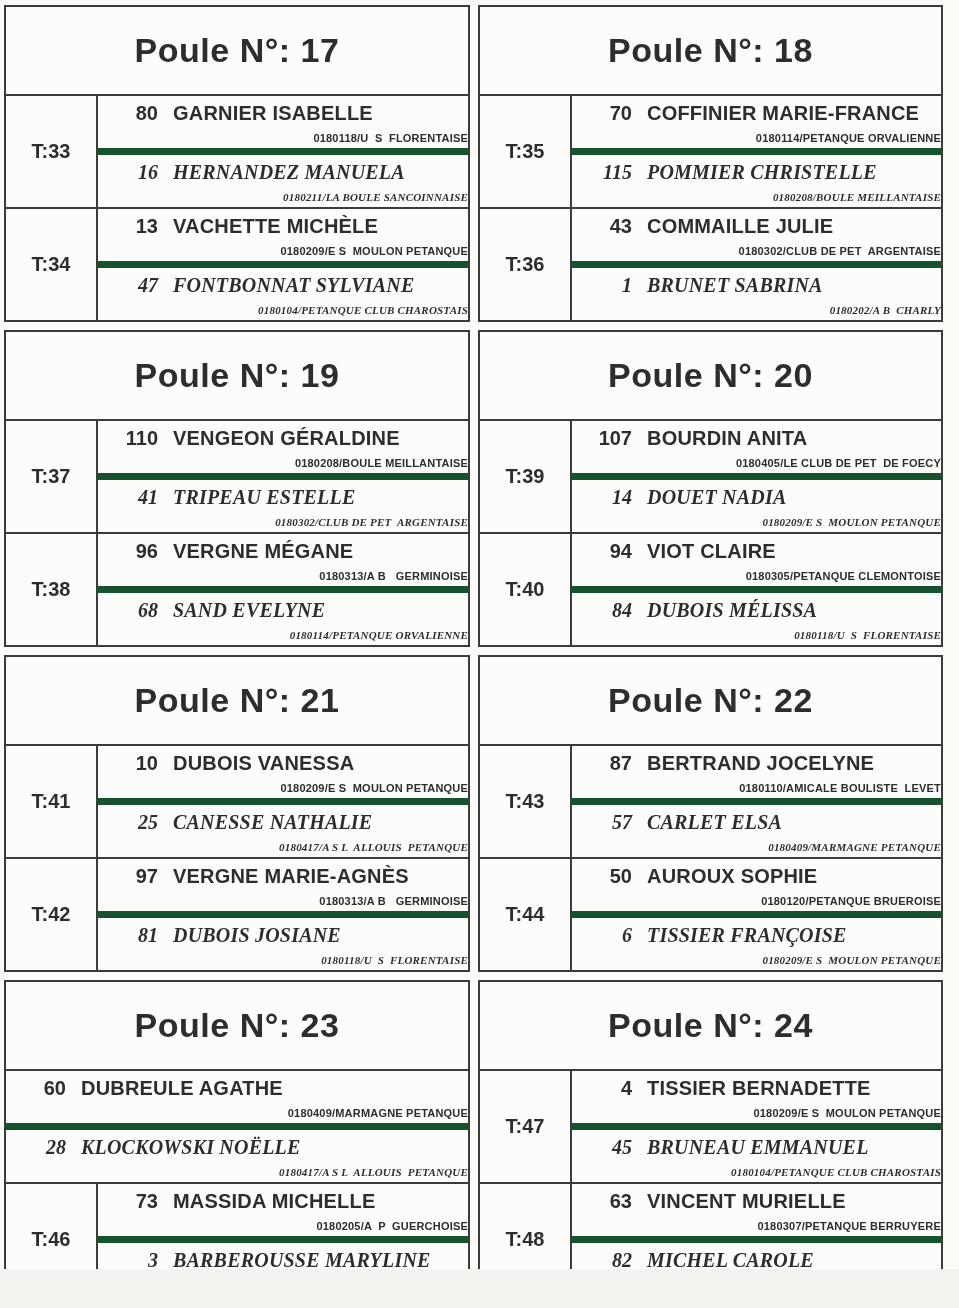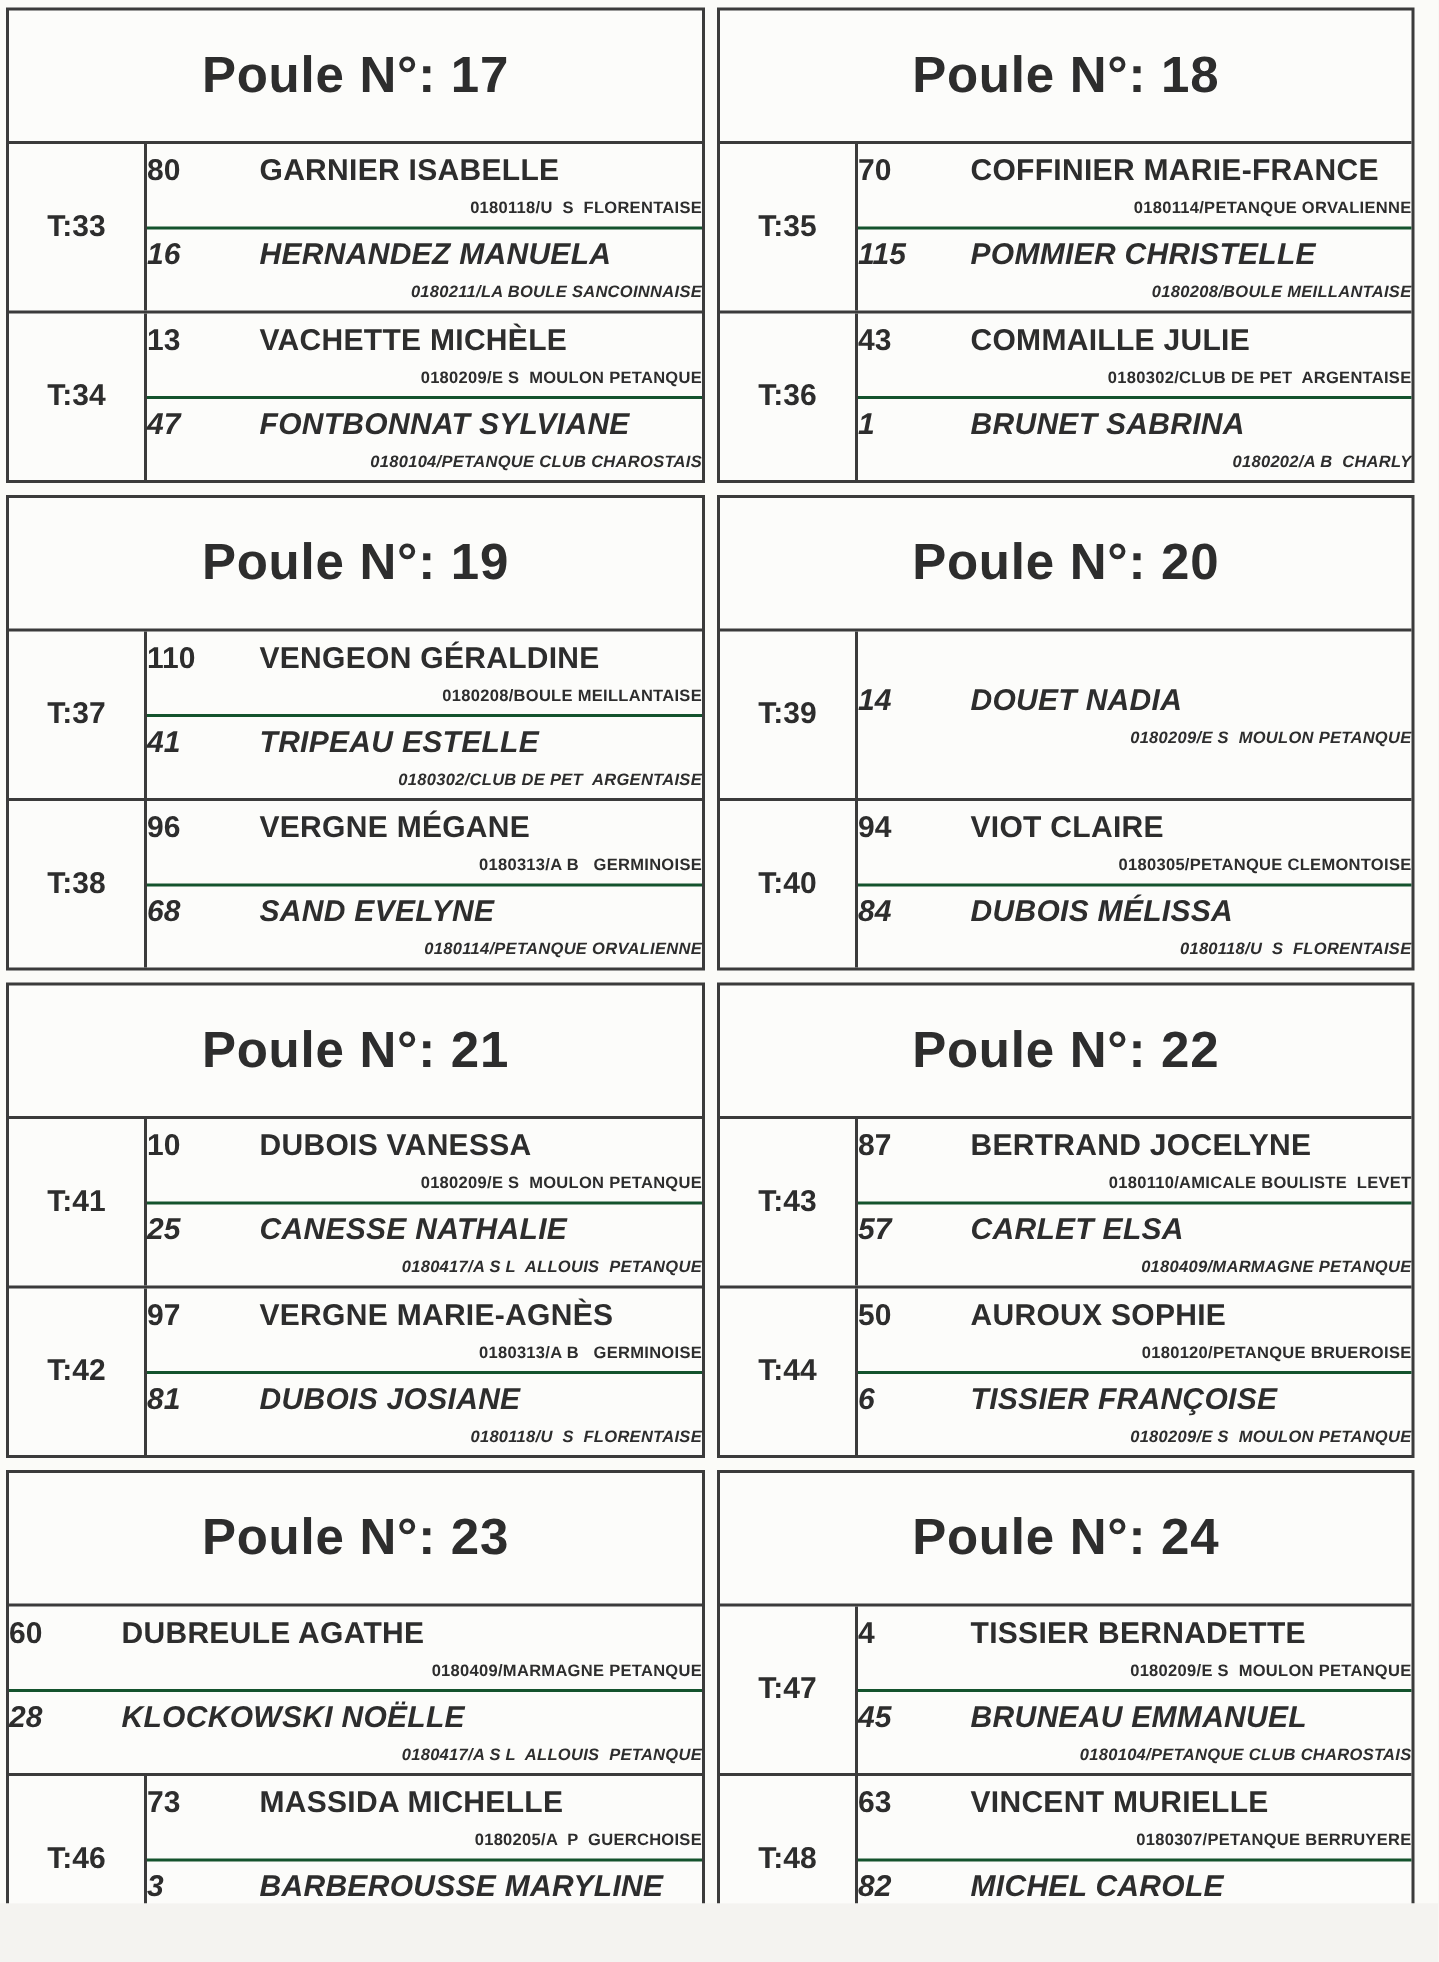--- a/index.html
+++ b/index.html
@@ -32,23 +32,23 @@
   .teams{flex:1;display:flex;flex-direction:column;}
   .team{flex:1;display:flex;min-height:0;}
   .team + .team{border-top:2px solid #3b3b3b;}
   .t-cell{
     flex:0 0 90px;border-right:2px solid #3b3b3b;
     display:flex;align-items:center;justify-content:center;
     font-size:20px;font-weight:700;text-align:right;
   }
   .players{flex:1;display:flex;flex-direction:column;min-width:0;}
   .player{flex:1;display:flex;flex-direction:column;justify-content:center;}
-  .player + .player{border-top:2px solid #14532d;}
+  .player + .player{border-top:7px solid #14532d;font-family:Liberation Serif, serif;}
   .pline{display:flex;align-items:baseline;margin-top:1px;}
-  .pnum{flex:0 0 60px;font-size:20px;font-weight:700;white-space:pre;}
+  .pnum{flex:0 0 60px;text-align:right;font-size:20px;font-weight:700;white-space:pre;}
   .pname{padding-left:15px;font-size:20px;font-weight:700;white-space:pre;letter-spacing:0.2px;}
   .pclub{
     text-align:right;font-size:11px;font-weight:700;
     margin-top:7px;white-space:pre;letter-spacing:0.2px;
   }
   .it{font-style:italic;}
 </style>
 </head>
 <body>
 
@@ -186,20 +186,27 @@
         </div>
       </div>
     </section>
 
     <section class="pool">
       <div class="pool-header">Poule N°: 20</div>
       <div class="teams">
         <div class="team">
           <div class="t-cell">T:39</div>
           <div class="players">
+            <div class="player">
+              <div class="pline">
+                  <span class="pnum">107</span>
+                  <span class="pname">BOURDIN ANITA</span>
+                </div>
+              <div class="pclub">0180405/LE CLUB DE PET  DE FOECY</div>
+            </div>
             <div class="player it">
               <div class="pline">
                   <span class="pnum">14</span>
                   <span class="pname">DOUET NADIA</span>
                 </div>
               <div class="pclub">0180209/E S  MOULON PETANQUE</div>
             </div>
           </div>
         </div>
         <div class="team">

